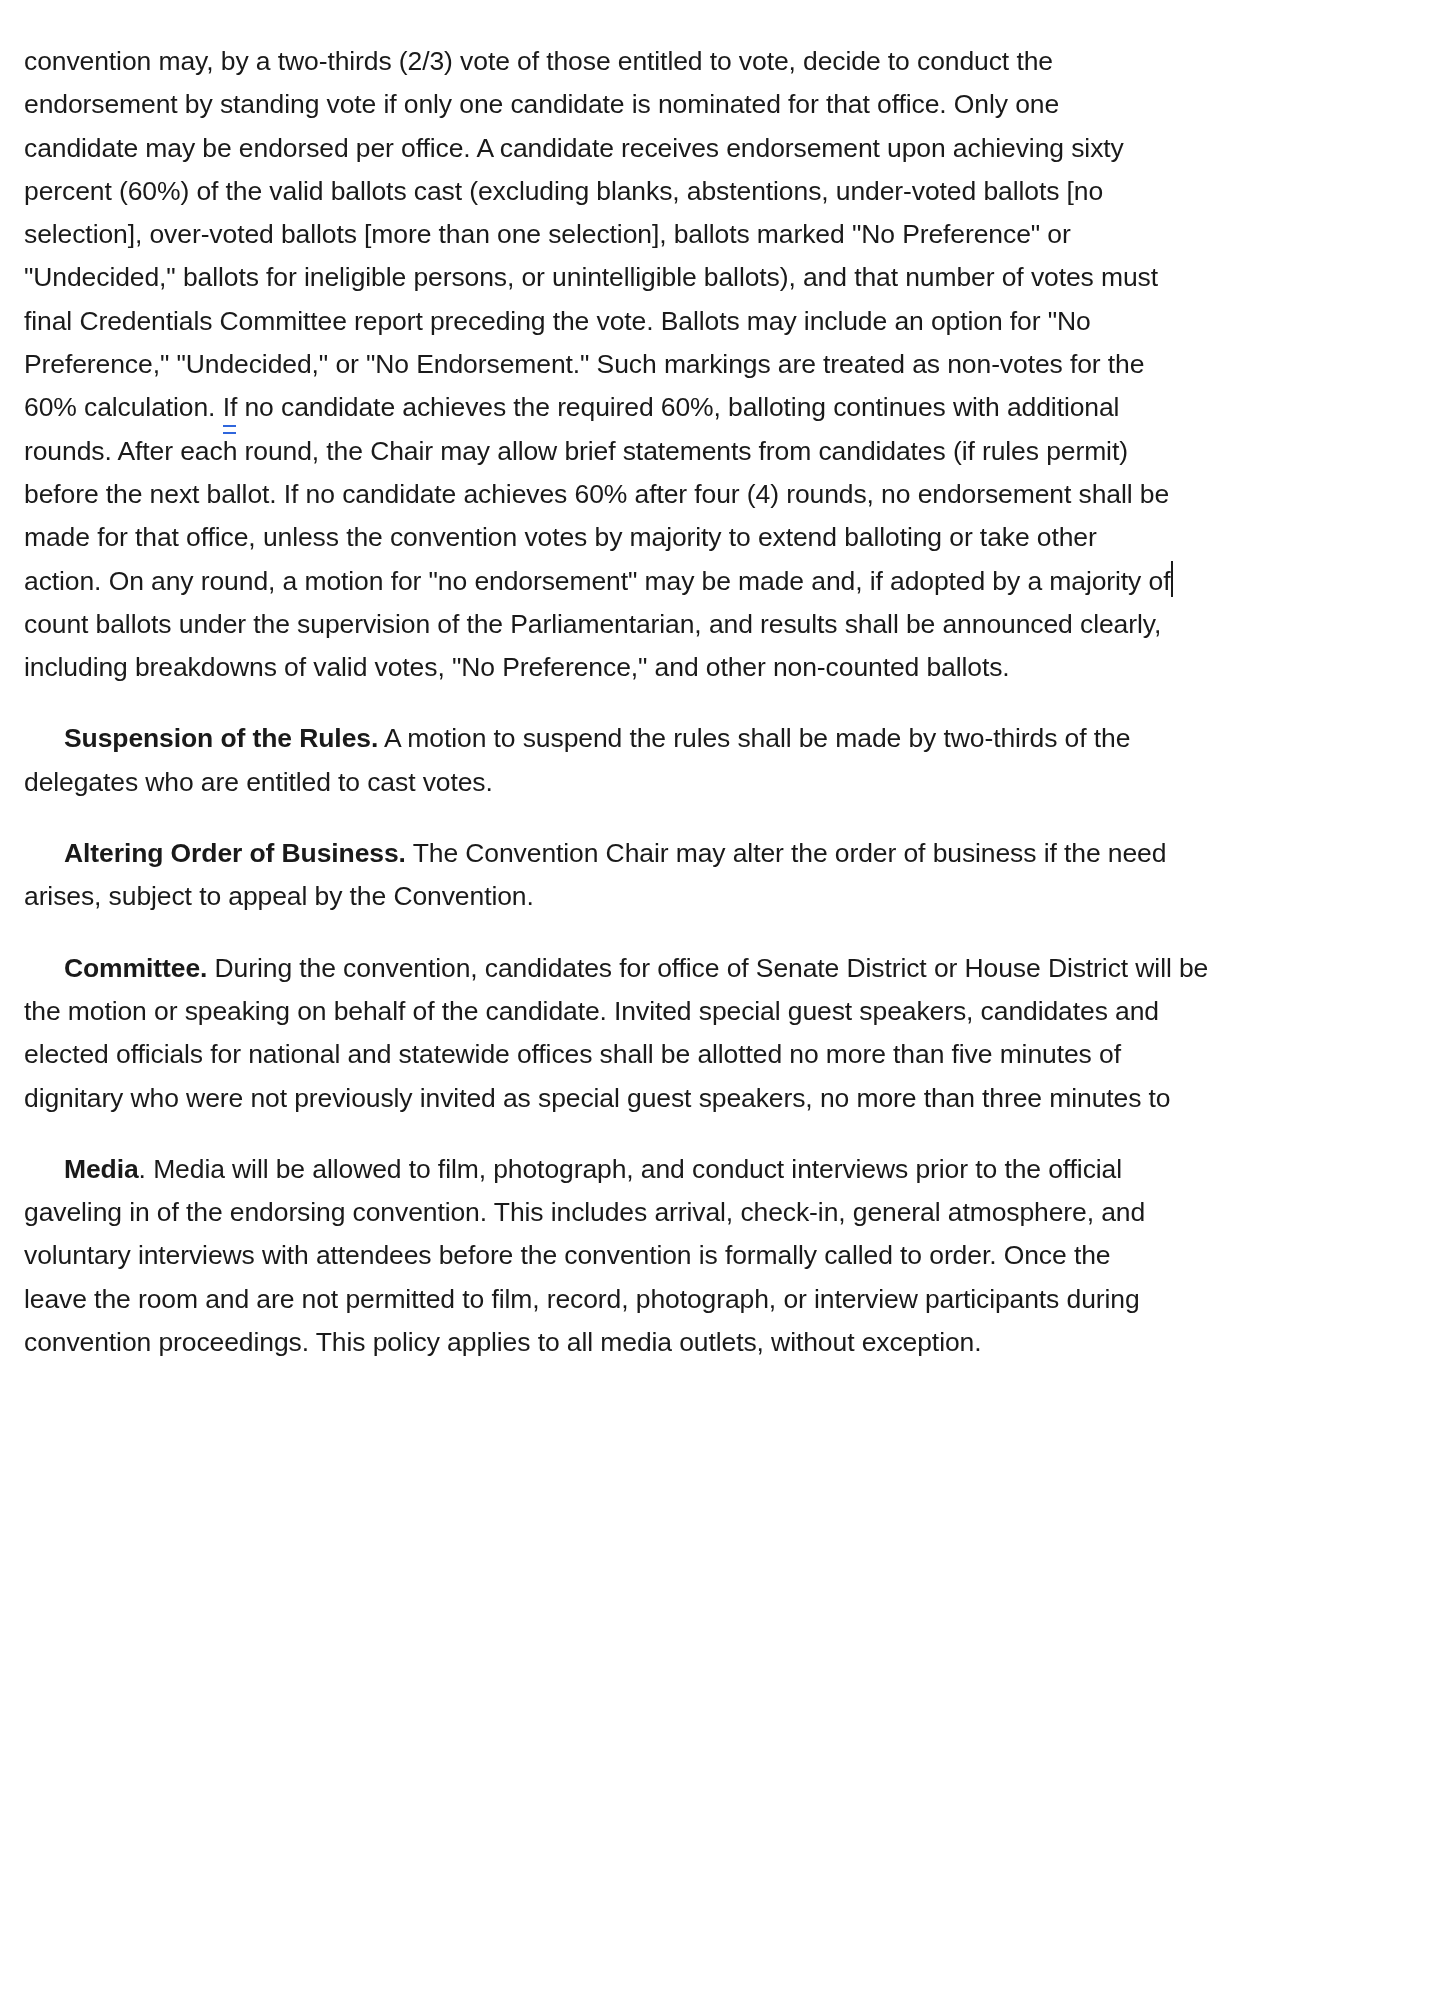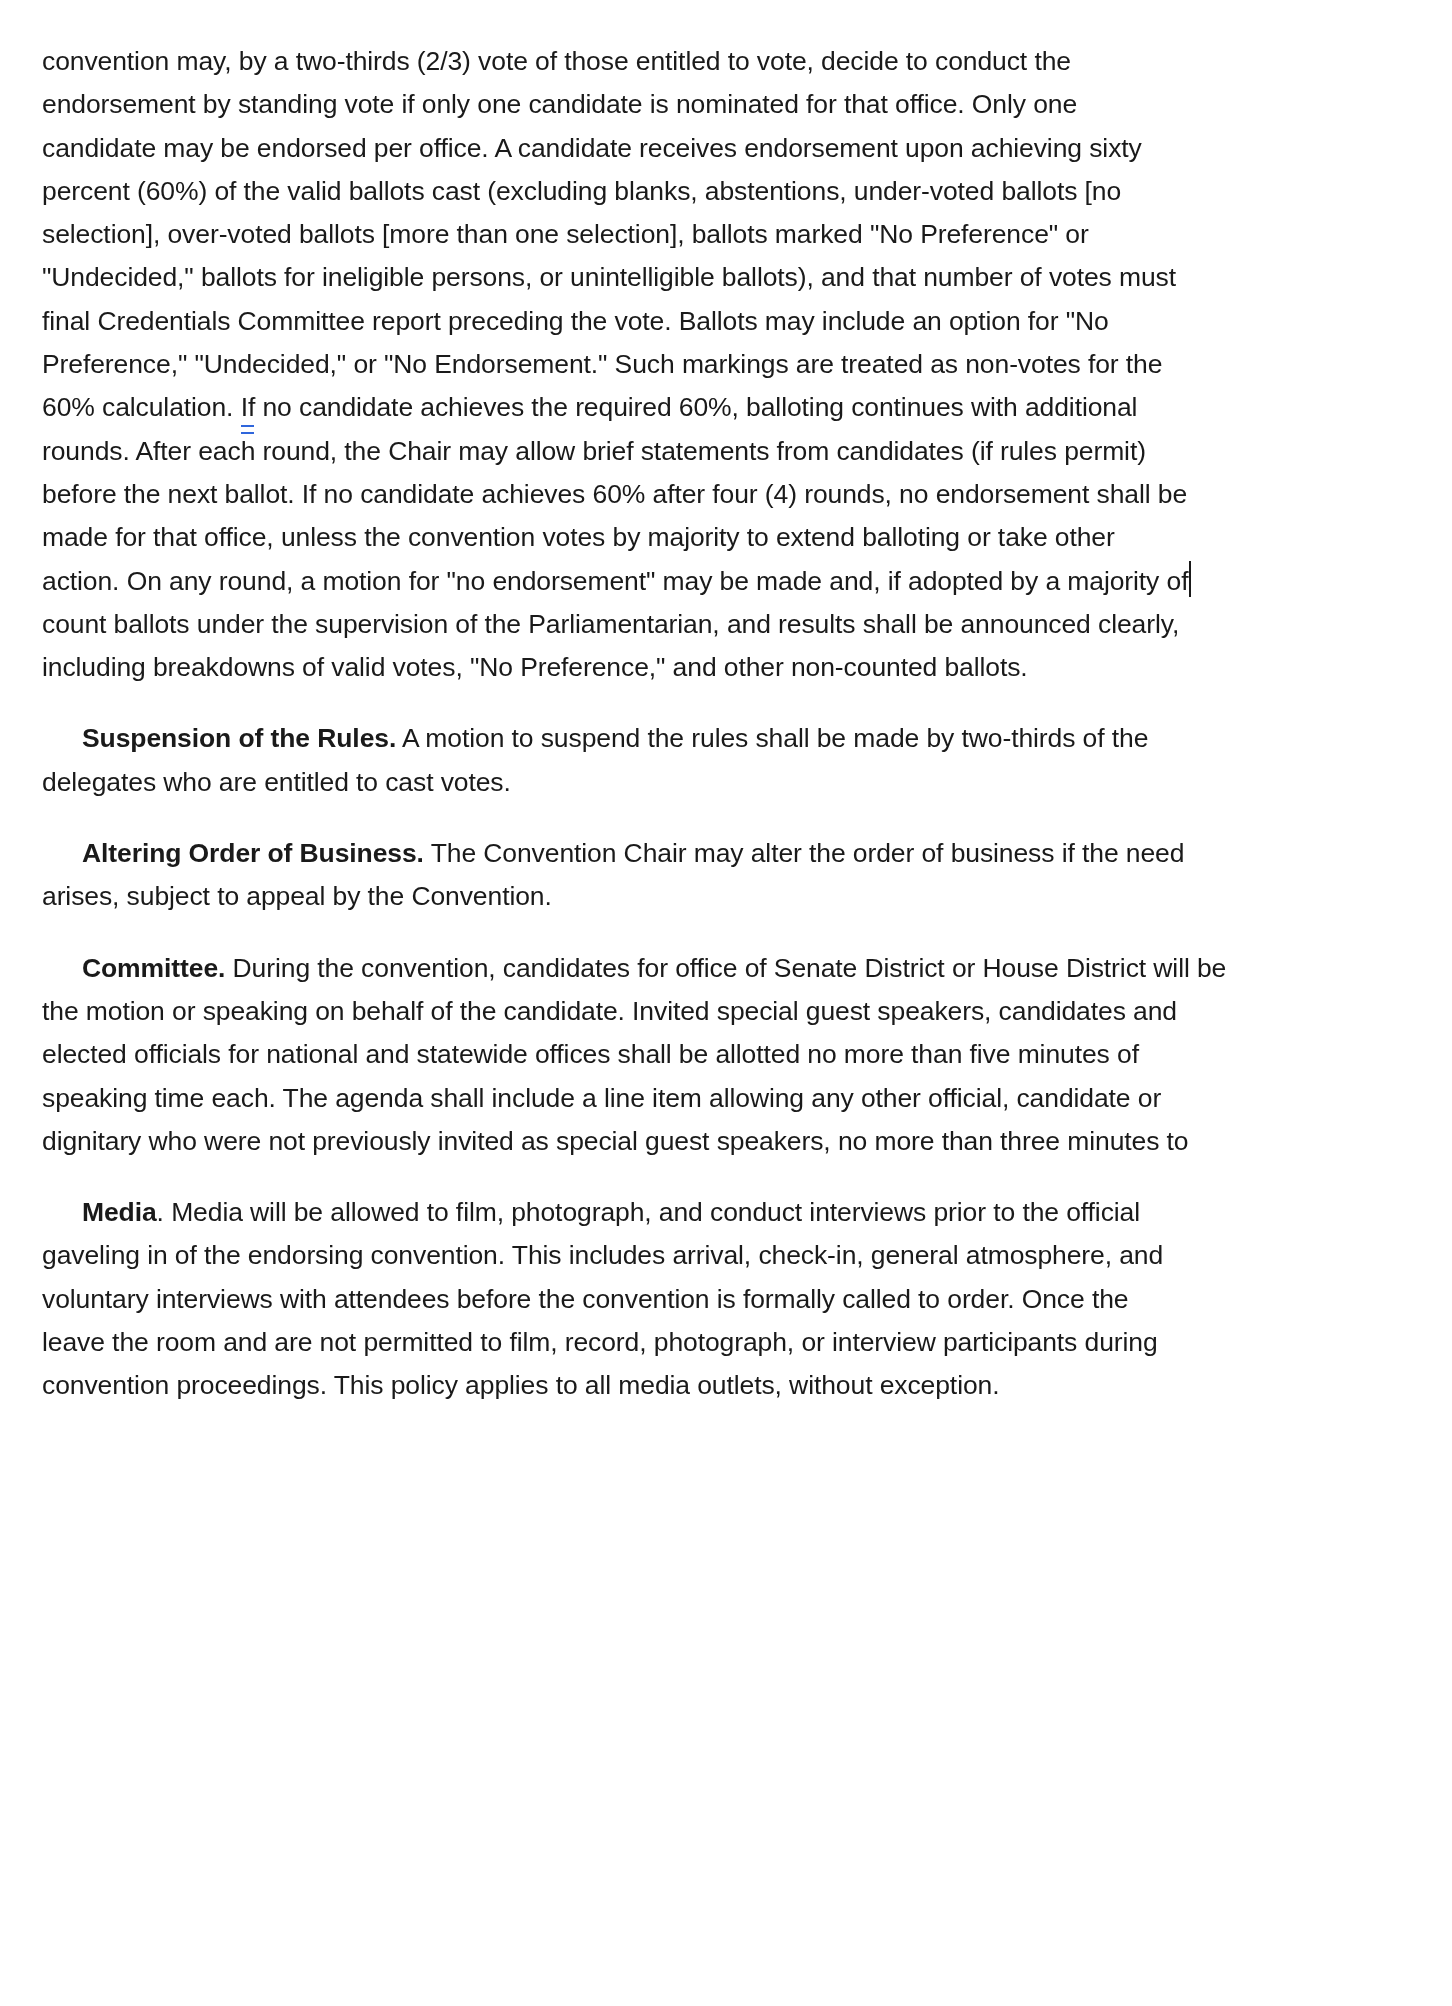--- a/index.html
+++ b/index.html
@@ -10,21 +10,21 @@
   html,body{margin:0;padding:0;background:#ffffff;}
   body{
     width:1452px;
     min-height:2006px;
     overflow-x:hidden;
     font-family:"Liberation Sans","DejaVu Sans",sans-serif;
   }
   .page{
     width:1452px;
     min-height:2006px;
-    padding:40px 42px 60px 42px;
+    padding:40px 42px 60px 24px;
     background:#ffffff;
     cursor:text;
   }
   .para{
     margin:0 0 28px 0;
   }
   .para:last-child{margin-bottom:0;}
   .line{
     font-size:26.5px;
     line-height:43.3px;
@@ -82,21 +82,20 @@
       <div class="line"><span>delegates who are entitled to cast votes.</span></div>
     </div>
     <div class="para">
       <div class="line"><span class="bold">Altering Order of Business.</span><span> The Convention Chair may alter the order of business if the need</span></div>
       <div class="line"><span>arises, subject to appeal by the Convention.</span></div>
     </div>
     <div class="para">
       <div class="line"><span class="bold">Committee.</span><span> During the convention, candidates for office of Senate District or House District will be</span></div>
       <div class="line"><span>the motion or speaking on behalf of the candidate. Invited special guest speakers, candidates and</span></div>
       <div class="line"><span>elected officials for national and statewide offices shall be allotted no more than five minutes of</span></div>
-      <div class="line"><span>speaking time each. The agenda shall include a line item allowing any other official, candidate or</span></div>
       <div class="line"><span>dignitary who were not previously invited as special guest speakers, no more than three minutes to</span></div>
     </div>
     <div class="para">
       <div class="line"><span class="bold">Media</span><span>. Media will be allowed to film, photograph, and conduct interviews prior to the official</span></div>
       <div class="line"><span>gaveling in of the endorsing convention. This includes arrival, check-in, general atmosphere, and</span></div>
       <div class="line"><span>voluntary interviews with attendees before the convention is formally called to order. Once the</span></div>
       <div class="line"><span>leave the room and are not permitted to film, record, photograph, or interview participants during</span></div>
       <div class="line"><span>convention proceedings. This policy applies to all media outlets, without exception.</span></div>
     </div>
   </div>

